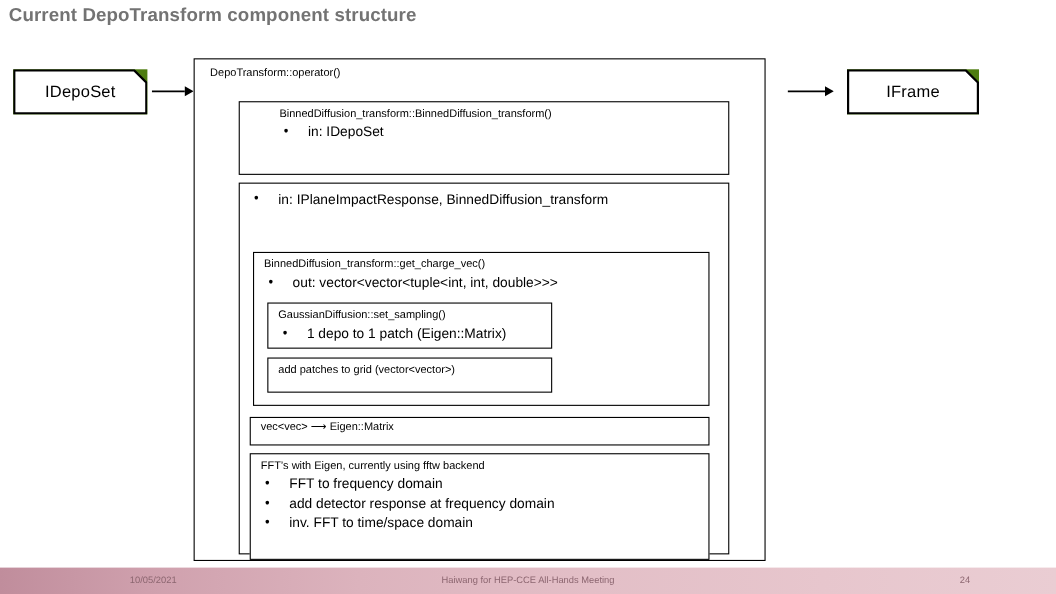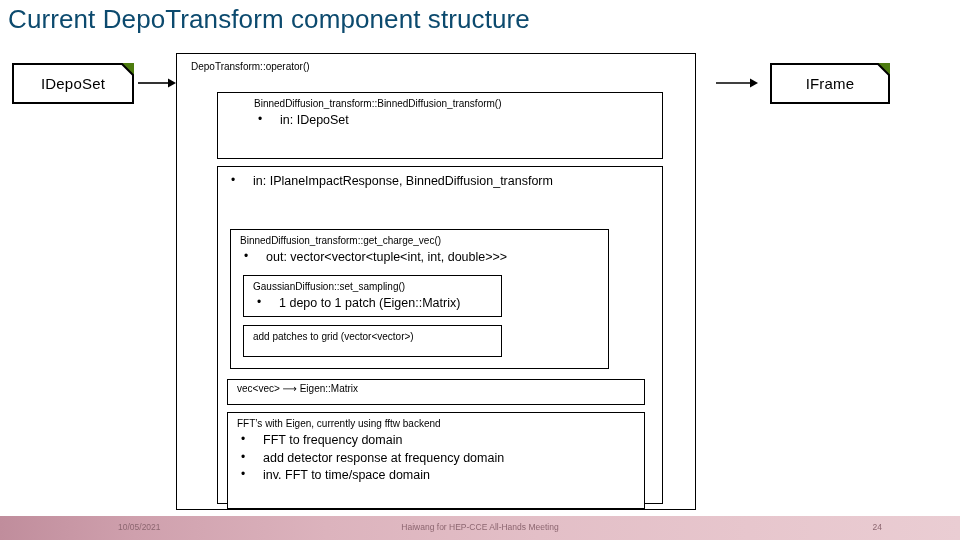--- a/index.html
+++ b/index.html
@@ -13,23 +13,23 @@
     font-family: "Liberation Sans", sans-serif;
     overflow: hidden;
     position: relative;
   }
 
   
   .slide-title {
     position: absolute;
     left: 8px;
     top: 4px;
-    font-size: 26px;
-    font-weight: 400;
-    color: #0c4a6e;
+    font-size: 17px;
+    font-weight: 700;
+    color: #737373;
     letter-spacing: 0.1px;
     white-space: nowrap;
   }
 
   
   .box {
     position: absolute;
     box-sizing: border-box;
     border: 1.6px solid #000000;
     background: #ffffff;
@@ -114,21 +114,21 @@
   }
   #impacttransform-box {
     left: 217px;
     top: 166px;
     width: 446px;
     height: 338px;
   }
   #get-charge-vec-box {
     left: 230px;
     top: 229px;
-    width: 379px;
+    width: 415px;
     height: 140px;
   }
   #set-sampling-box {
     left: 243px;
     top: 275px;
     width: 259px;
     height: 42px;
   }
   #add-patches-box {
     left: 243px;

